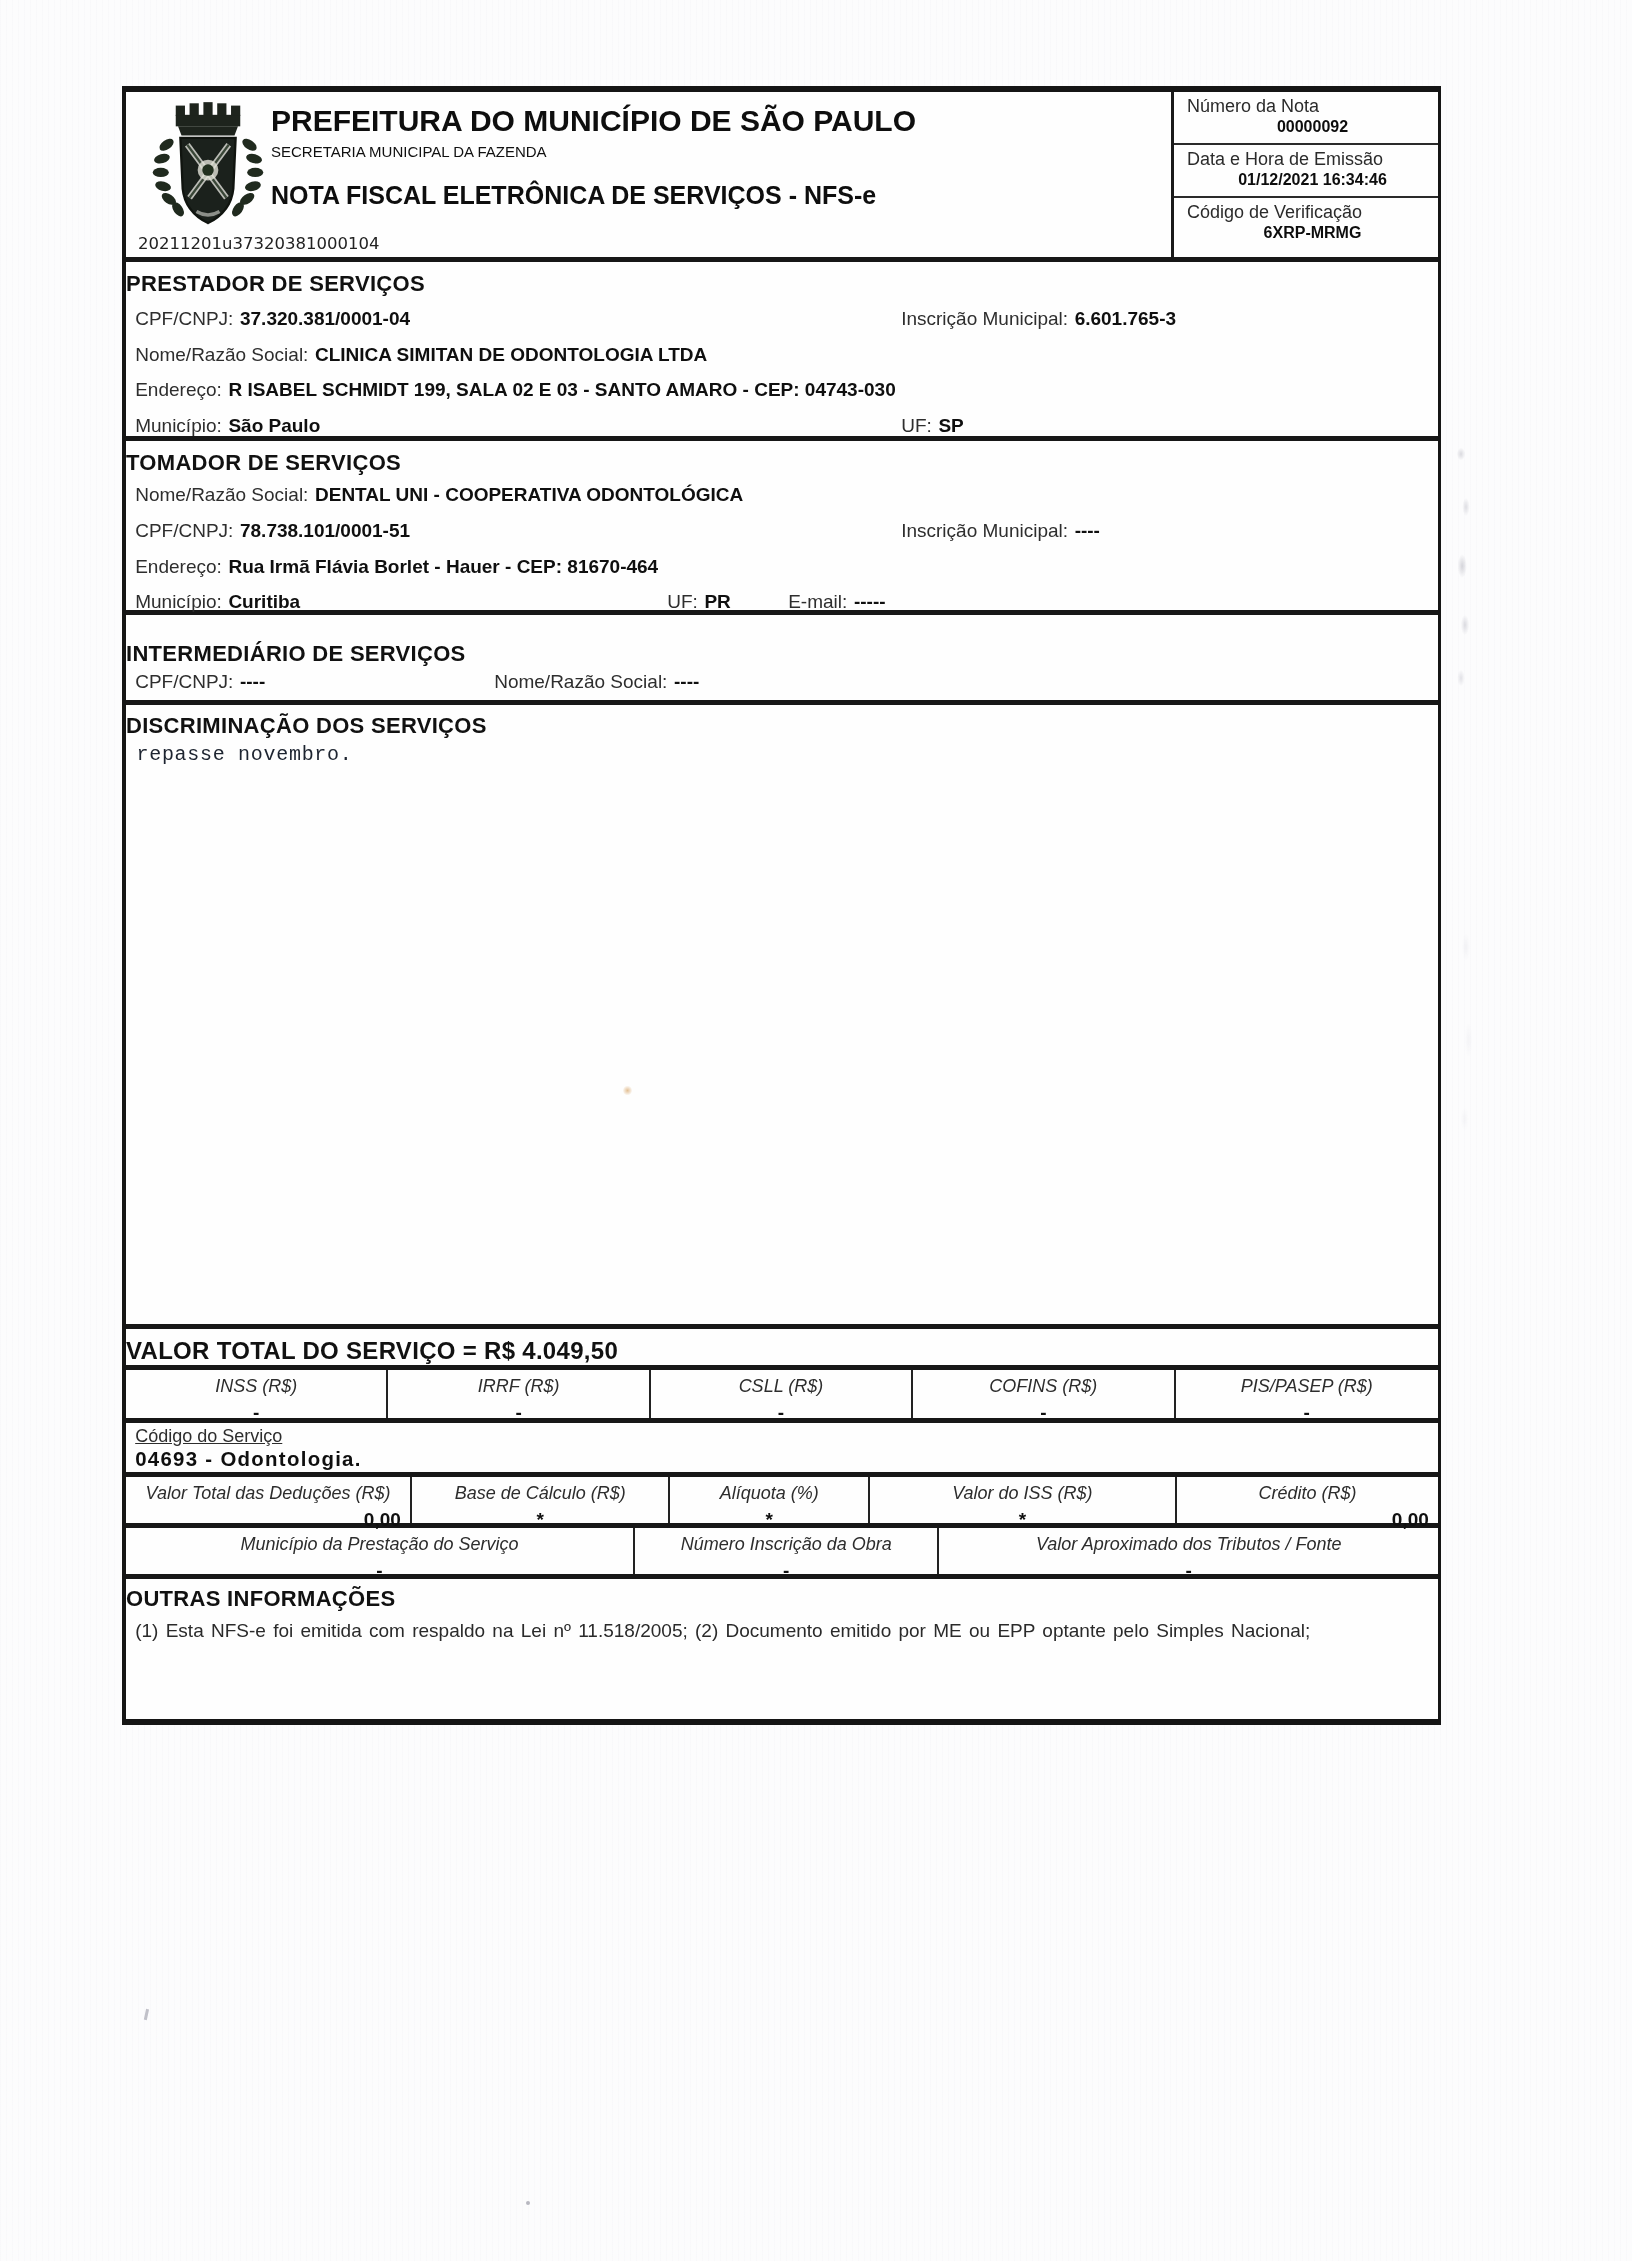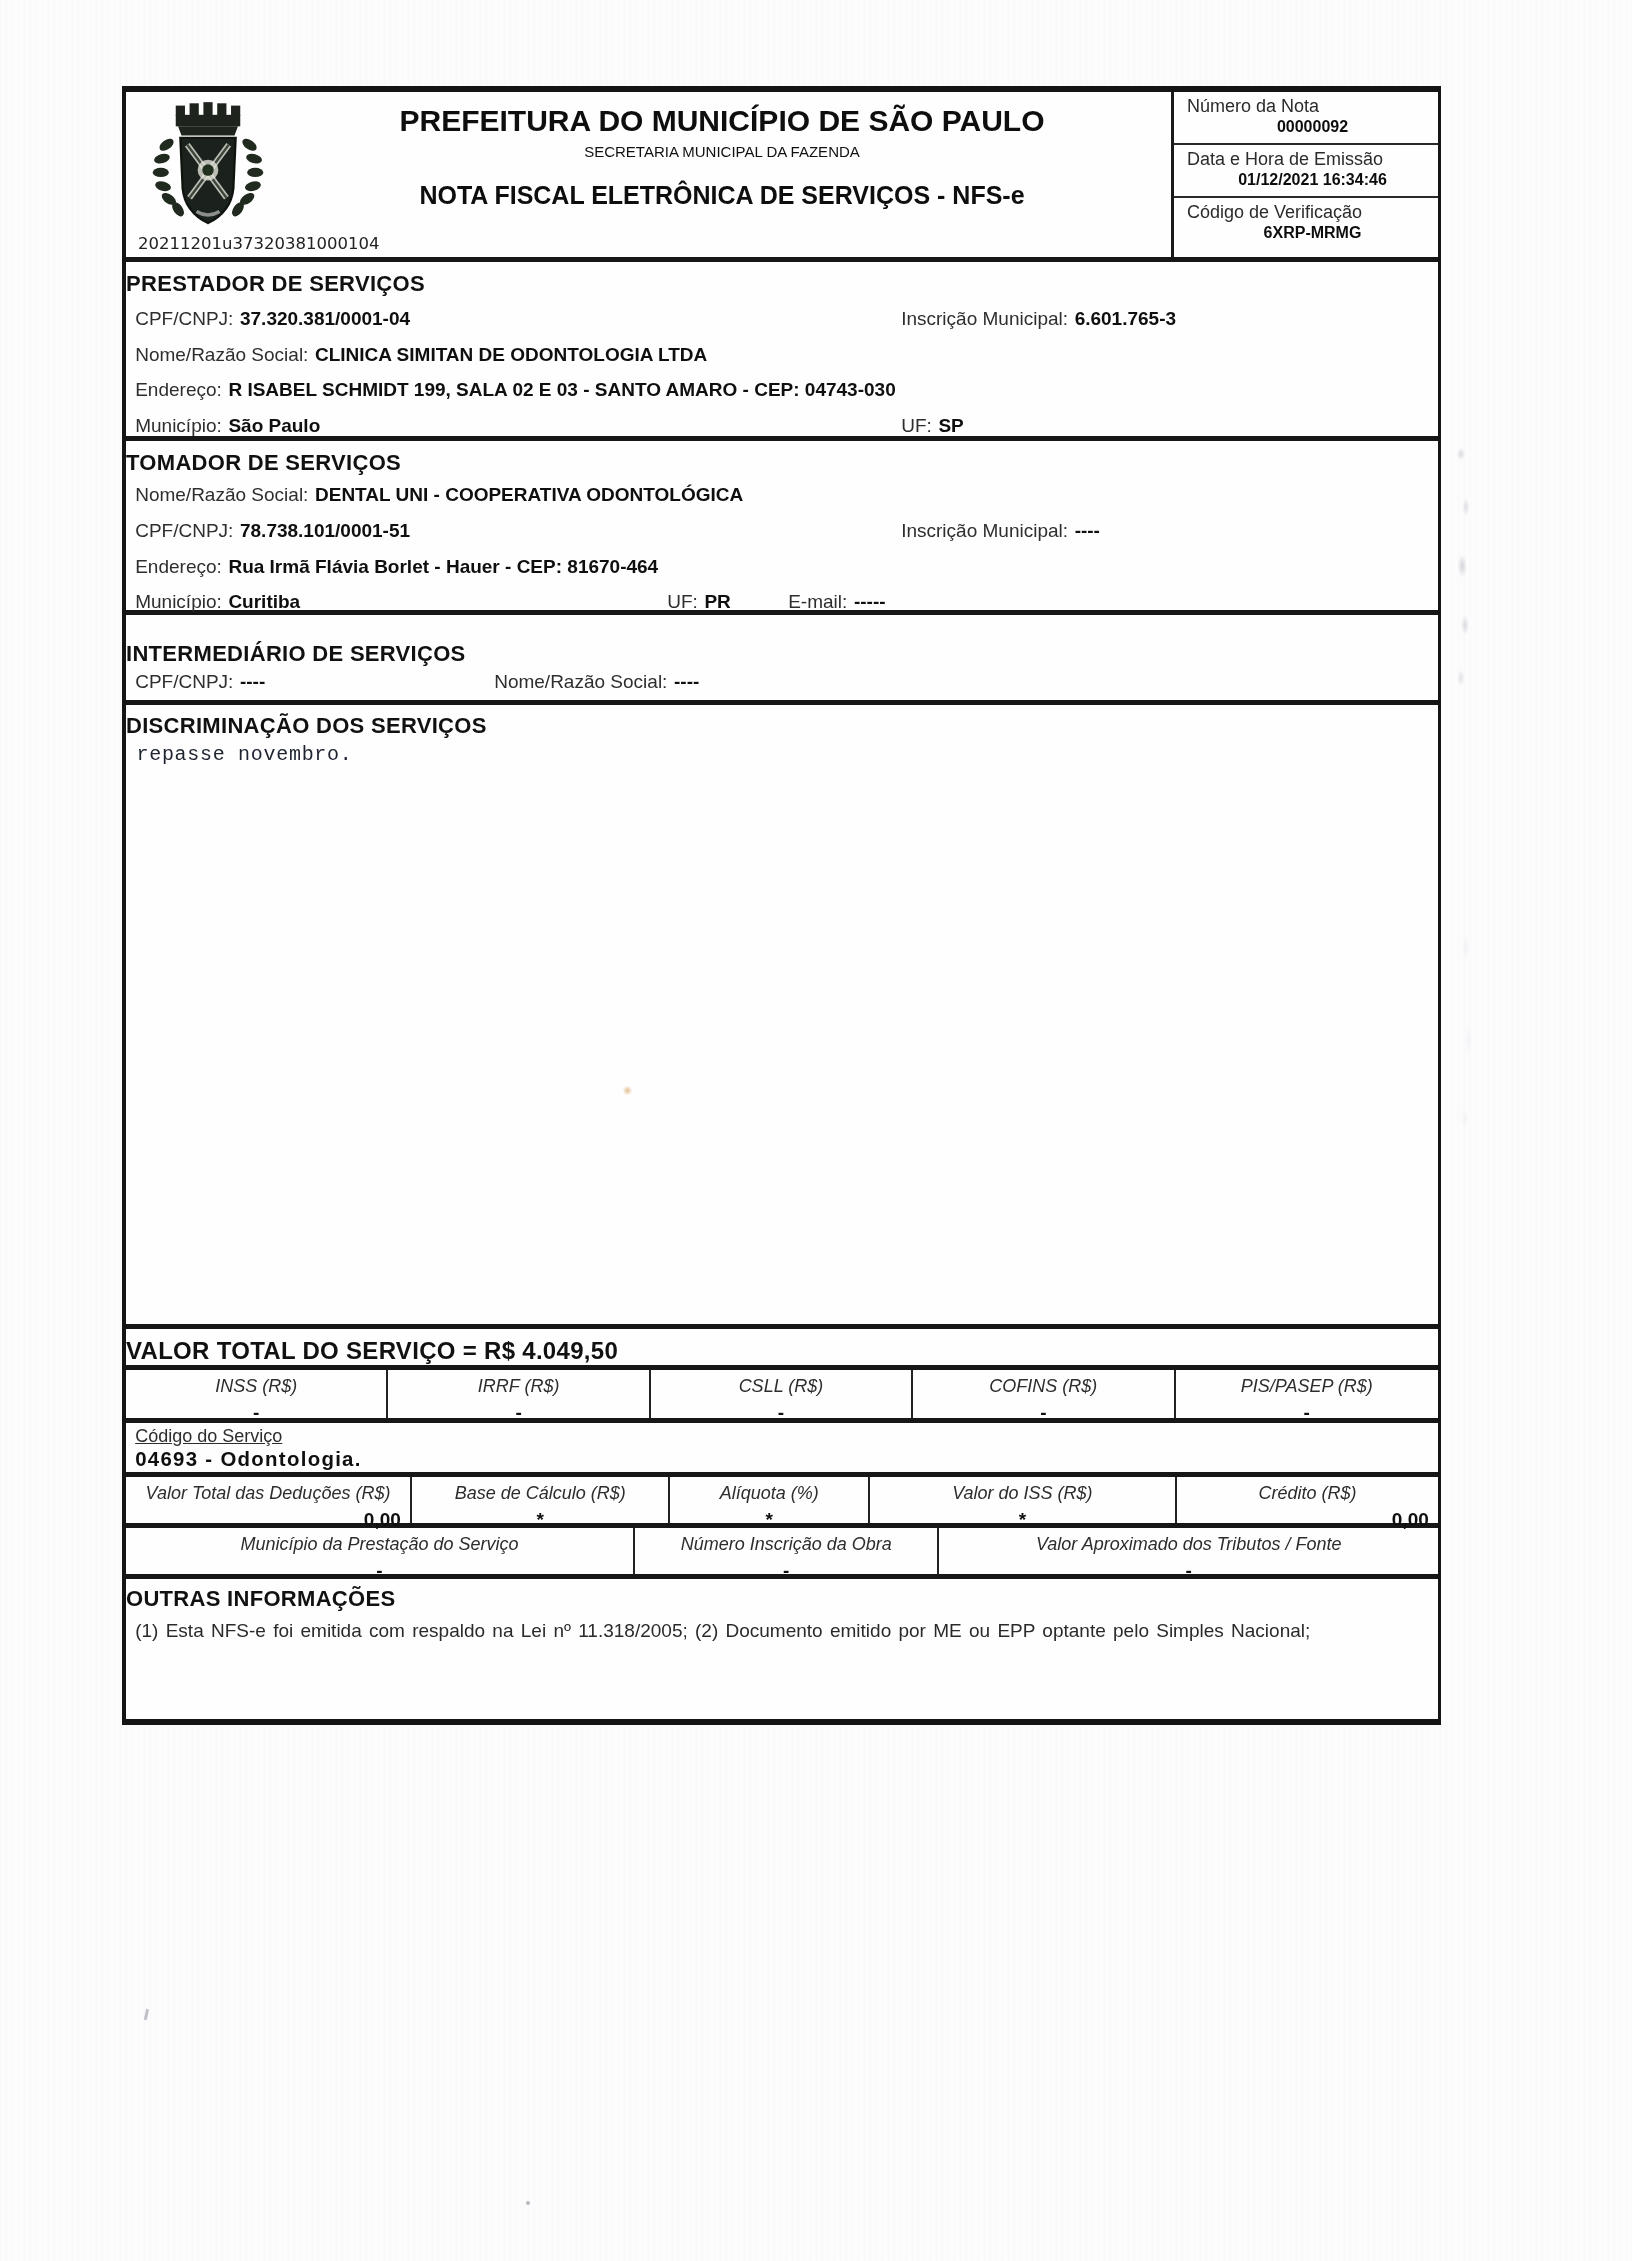--- a/index.html
+++ b/index.html
@@ -24,21 +24,21 @@
     position:absolute; left:0; right:0; text-align:left;
     font-weight:bold; font-size:22px; letter-spacing:0.3px; color:#111;
   }
   
   .header { height:170px; }
   .logo-wrap { position:absolute; left:24px; top:9.2px; width:116px; height:129px; }
   .logo-code {
     position:absolute; left:12px; top:142px; font-size:16.5px; color:#222;
     font-family:"DejaVu Sans", sans-serif; letter-spacing:0px; white-space:nowrap;
   }
-  .titles { position:absolute; left:151px; right:271px; top:0; text-align:center; }
+  .titles { position:absolute; left:145px; right:271px; top:0; }
   .t1 { margin-top:12px; font-size:30px; font-weight:bold; color:#0e0e0e; }
   .t2 { margin-top:5.3px;  font-size:15px; font-weight:normal; color:#101010; }
   .t3 { margin-top:21px; font-size:25px; font-weight:bold; color:#0e0e0e; }
   .infobox {
     position:absolute; top:0; right:0; bottom:0; width:267px;
     border-left:3.3px solid #1a1a1a;
   }
   .infocell { height:53px; border-bottom:2px solid #2a2a2a; padding:4px 0 0 13px; }
   .infocell.lastcell { border-bottom:none; }
   .infolabel { font-size:18px; color:#2b2b2b; }
@@ -319,21 +319,21 @@
       <div class="td">-</div>
     </div>
     <div class="col lastcol" style="width:38%">
       <div class="th">Valor Aproximado dos Tributos / Fonte</div>
       <div class="td">-</div>
     </div>
   </div>
 
   <div class="sec outras last">
     <div class="sec-title">OUTRAS INFORMAÇÕES</div>
-    <div class="outras-text">(1) Esta NFS-e foi emitida com respaldo na Lei nº 11.318/2005; (2) Documento emitido por ME ou EPP optante pelo Simples Nacional;</div>
+    <div class="outras-text">(1) Esta NFS-e foi emitida com respaldo na Lei nº 11.518/2005; (2) Documento emitido por ME ou EPP optante pelo Simples Nacional;</div>
   </div>
 
 </div>
 
 <div class="artifact smudge-band"></div>
 <div class="artifact smudge-band2"></div>
 <div class="artifact dot-orange"></div>
 <div class="artifact tick-mark"></div>
 <div class="artifact dot-grey"></div>
 

